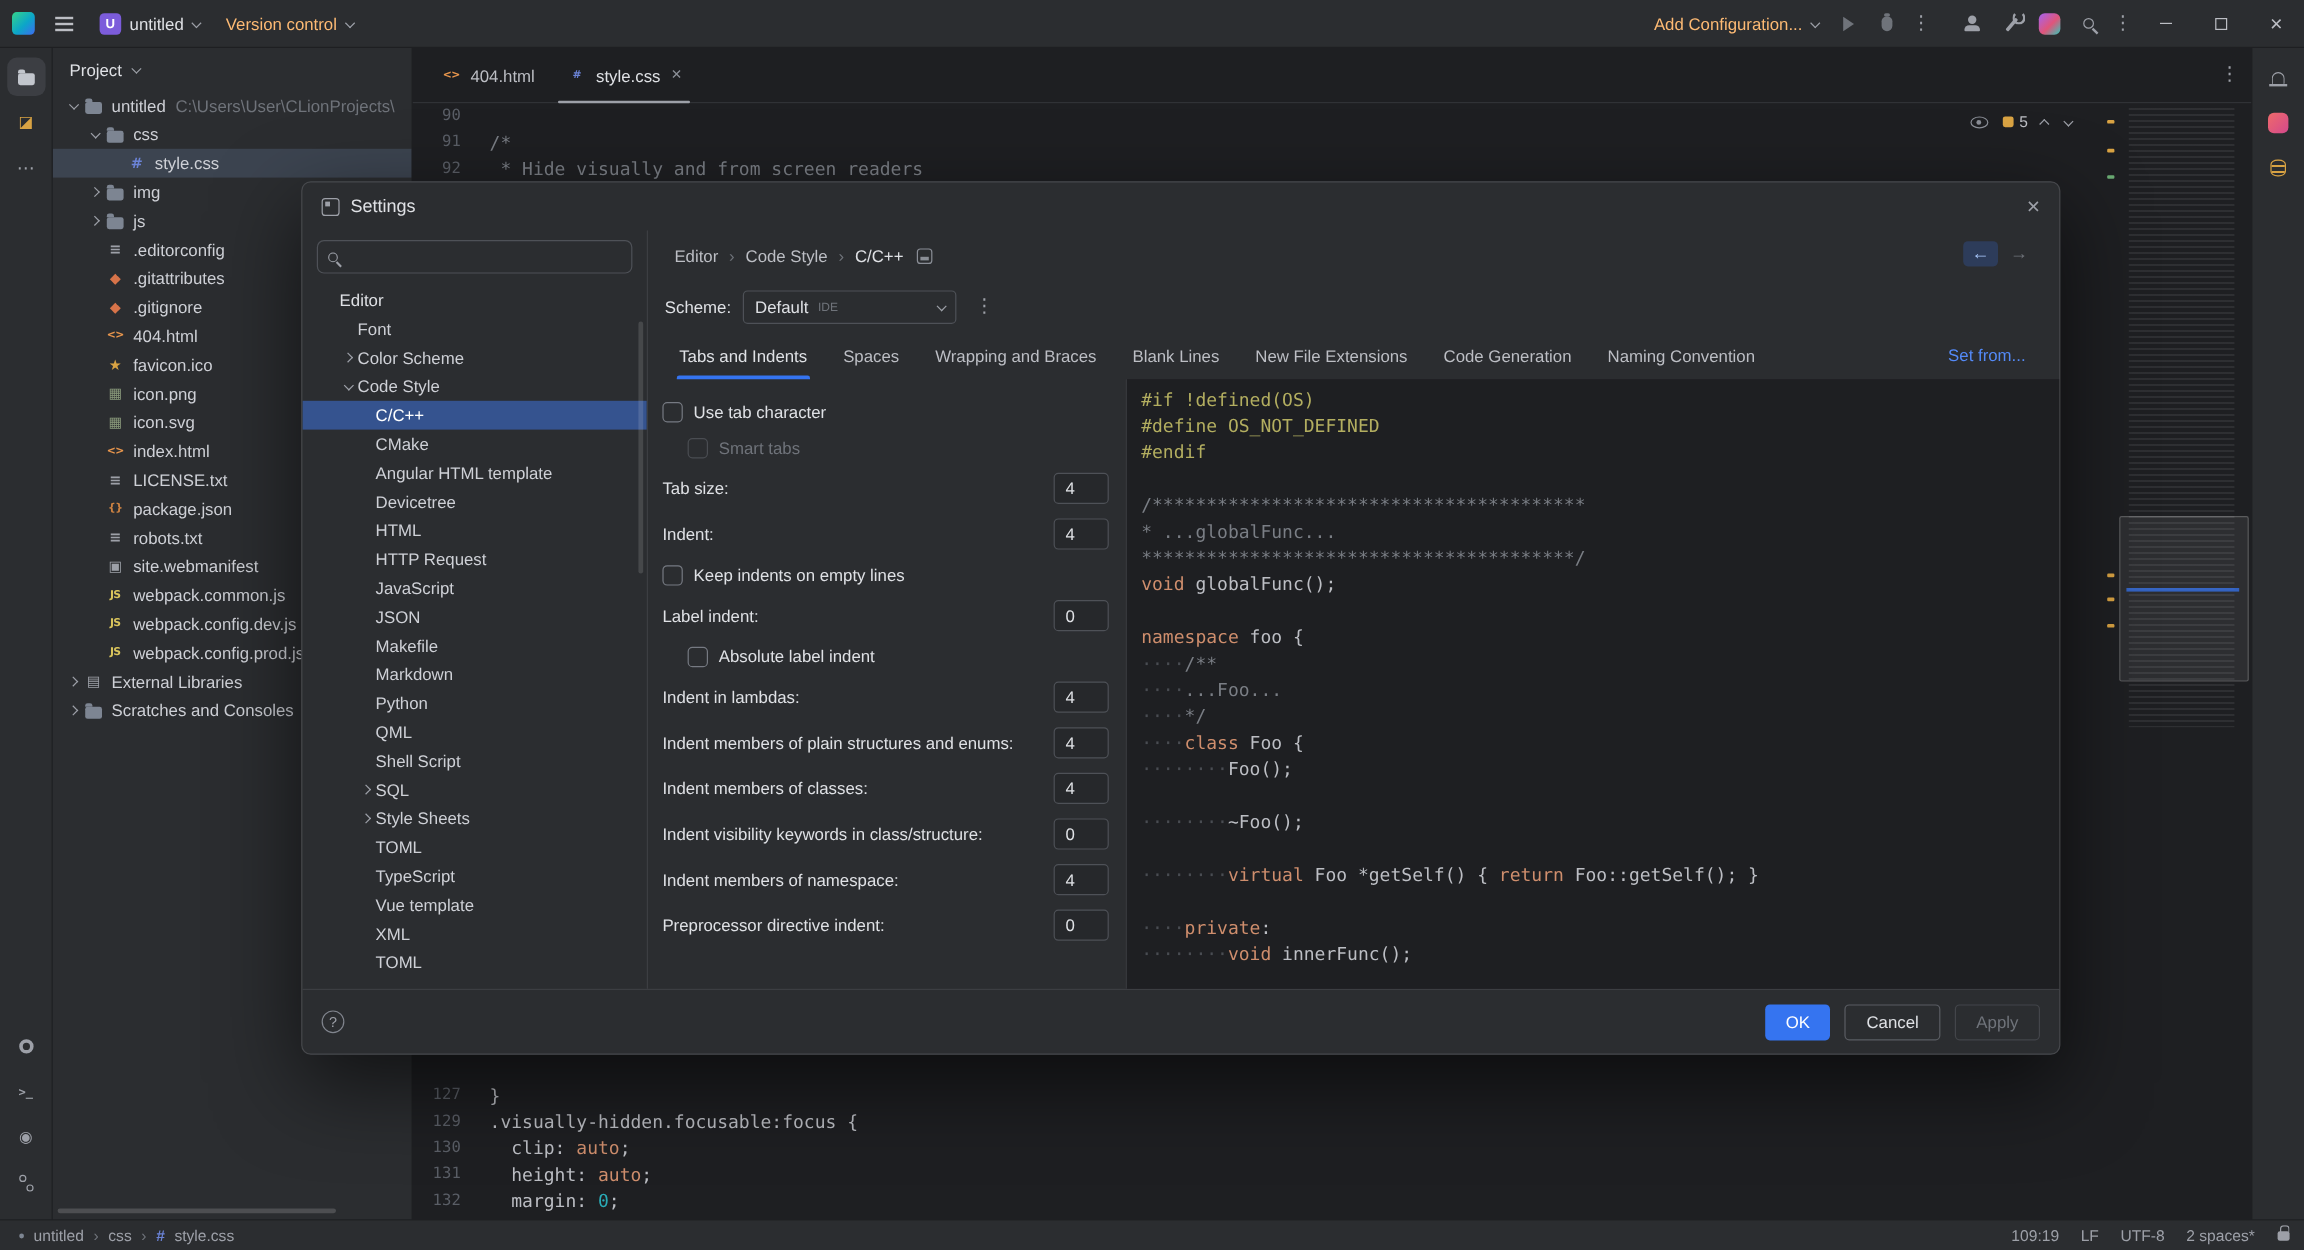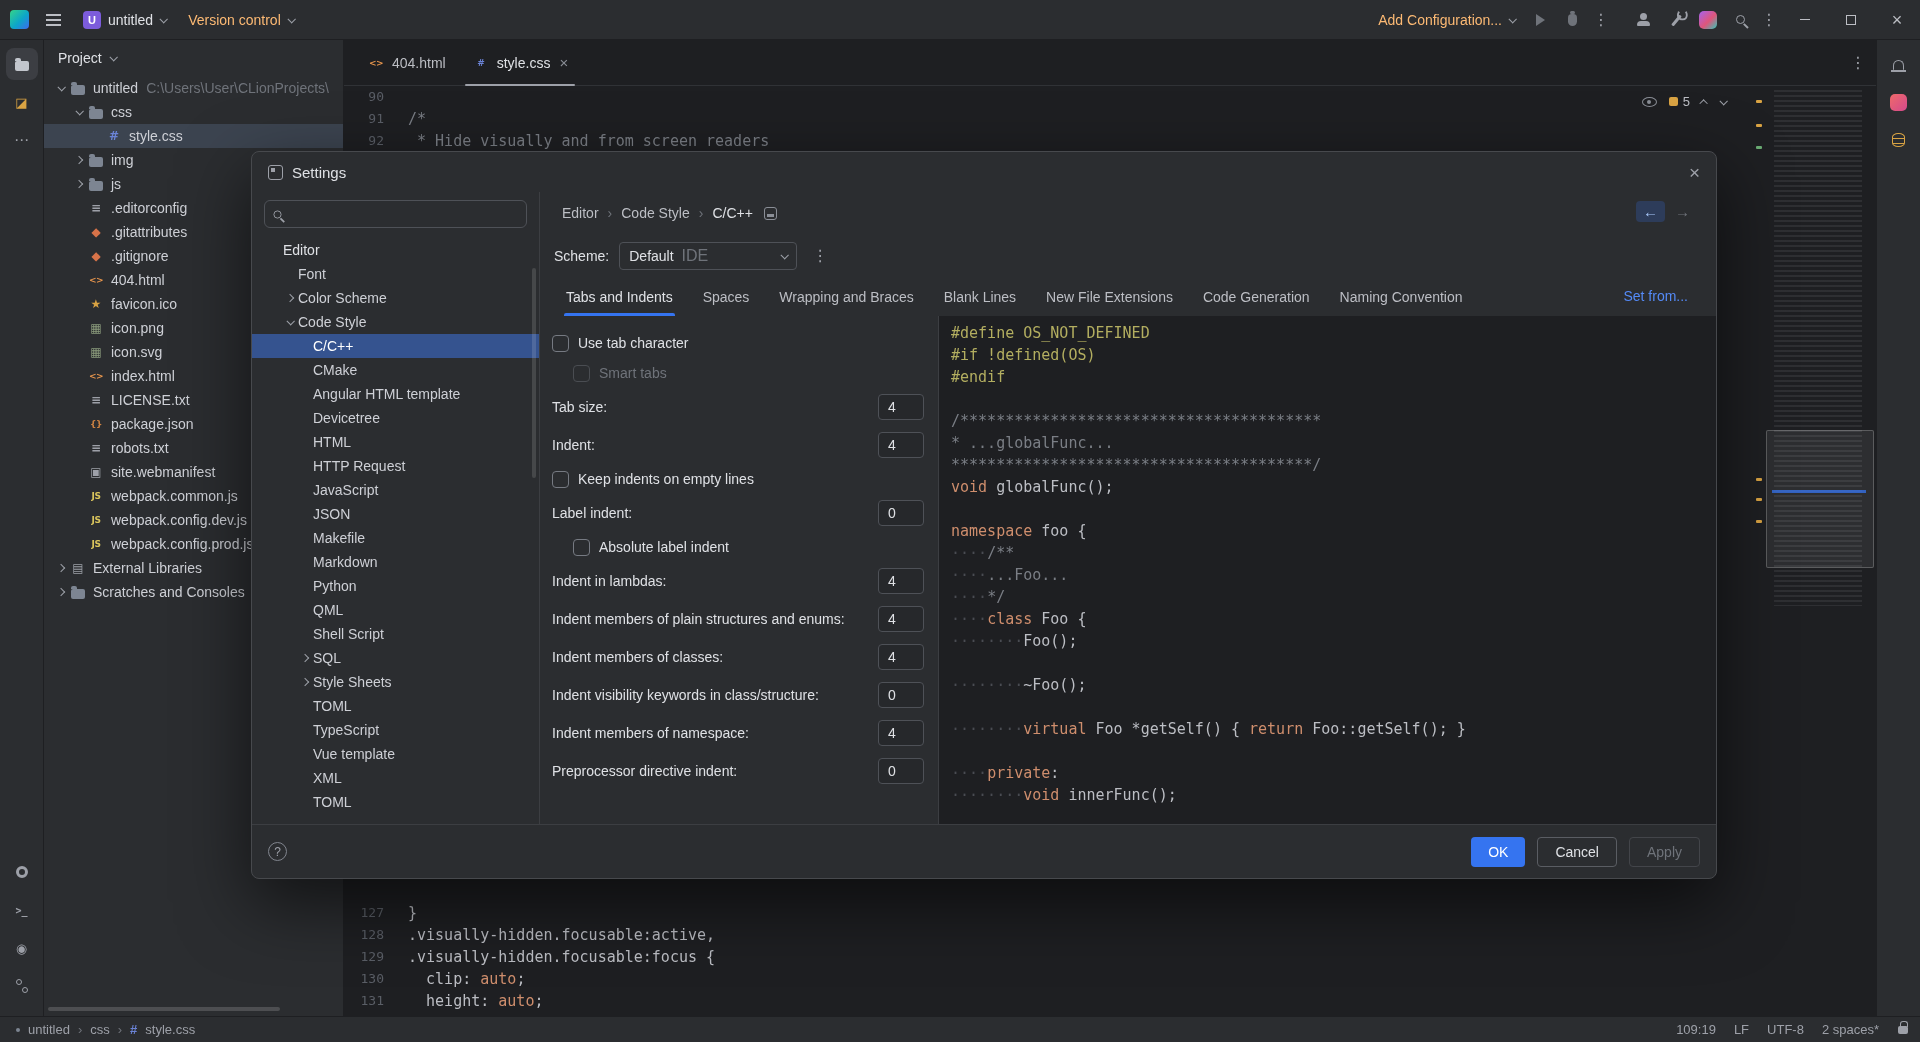--- a/index.html
+++ b/index.html
@@ -136,21 +136,21 @@
   .crumbs{height:42px;display:flex;align-items:center;gap:9px;padding:0 22px;font-size:14px;flex:none;}
   .crumb{color:#bcbec4;}
   .crumb.last{color:#dfe1e5;}
   .crumb-ico{width:13px;height:13px;border:1.5px solid #8a8e96;border-radius:3px;position:relative;margin-left:2px;}
   .crumb-ico::after{content:"";position:absolute;left:2px;right:2px;bottom:2px;height:3px;background:#8a8e96;}
   .nav-arrows{position:absolute;top:9px;right:22px;display:flex;gap:6px;align-items:center;}
   .nav-back{color:#a8c7fa;background:rgba(53,116,240,.22);border-radius:4px;padding:2px 7px;font-size:15px;}
   .nav-fwd{color:#6f737a;padding:2px 4px;font-size:15px;}
   .scheme-row{height:44px;display:flex;align-items:center;gap:10px;padding:0 14px;font-size:14px;flex:none;}
   .select{width:178px;height:28px;border:1px solid #4e5157;border-radius:4px;background:#2b2d30;display:flex;align-items:center;gap:8px;padding:0 9px;}
-  .select .tag{color:#6f737a;font-size:16px;}
+  .select .tag{color:#6f737a;font-size:10px;}
   .select .chev{margin-left:auto;}
   .set-from{position:absolute;right:28px;top:96px;color:#548af7;font-size:14px;}
   .dlg-tabs{height:38px;display:flex;gap:10px;align-items:flex-end;padding:0 16px;flex:none;}
   .dtab{padding:0 10px 11px;font-size:14px;color:#bcbec4;position:relative;}
   .dtab.active{color:#dfe1e5;}
   .dtab.active::after{content:"";position:absolute;left:8px;right:8px;bottom:0;height:3px;background:#3574f0;border-radius:2px 2px 0 0;}
   .dlg-main{flex:1;display:flex;min-height:0;}
   .form-col{width:398px;flex:none;padding:12px 0 0 12px;font-size:14px;}
   .frow{display:flex;align-items:center;}
   .frow.check{height:30px;gap:9px;}
@@ -410,21 +410,20 @@
       <span class="kebab tabbar-kebab">⋮</span>
     </div>
     <div class="editor-body">
       <div id="code-top" class="code-top">
           <div class="cline"><span class="lnum">90</span><span class="ltext"></span></div>
           <div class="cline"><span class="lnum">91</span><span class="ltext"><span class="tok-cmt">/*</span></span></div>
           <div class="cline"><span class="lnum">92</span><span class="ltext"><span class="tok-cmt"> * Hide visually and from screen readers</span></span></div>
         </div>
       <div id="code-bottom" class="code-bottom">
           <div class="cline"><span class="lnum">127</span><span class="ltext"><span class="tok-plain">}</span></span></div>
-          <div class="cline"><span class="lnum">128</span><span class="ltext"><span class="tok-plain">.visually-hidden.focusable:active,</span></span></div>
           <div class="cline"><span class="lnum">129</span><span class="ltext"><span class="tok-plain">.visually-hidden.focusable:focus {</span></span></div>
           <div class="cline"><span class="lnum">130</span><span class="ltext"><span class="tok-plain">  clip: </span><span class="tok-val">auto</span><span class="tok-plain">;</span></span></div>
           <div class="cline"><span class="lnum">131</span><span class="ltext"><span class="tok-plain">  height: </span><span class="tok-val">auto</span><span class="tok-plain">;</span></span></div>
           <div class="cline"><span class="lnum">132</span><span class="ltext"><span class="tok-plain">  margin: </span><span class="tok-numlit">0</span><span class="tok-plain">;</span></span></div>
         </div>
       <div class="inspections">
         <span class="eye"></span>
         <span class="warn-badge">
           <span class="warn-dot"></span>
           <span>5</span>
@@ -679,22 +678,22 @@
               <span>Indent members of namespace:</span>
               <input class="n-input" value="4" style="">
             </div>
             <div class="frow num">
               <span>Preprocessor directive indent:</span>
               <input class="n-input" value="0" style="">
             </div>
           </div>
         <div class="preview">
           <div id="preview-code">
+              <div class="cline"><span class="ltext"><span class="tok-pp">#if !defined(OS)</span></span></div>
               <div class="cline"><span class="ltext"><span class="tok-pp">#define OS_NOT_DEFINED</span></span></div>
-              <div class="cline"><span class="ltext"><span class="tok-pp">#if !defined(OS)</span></span></div>
               <div class="cline"><span class="ltext"><span class="tok-pp">#endif</span></span></div>
               <div class="cline"><span class="ltext"></span></div>
               <div class="cline"><span class="ltext"><span class="tok-cmt">/****************************************</span></span></div>
               <div class="cline"><span class="ltext"><span class="tok-cmt">* ...globalFunc...</span></span></div>
               <div class="cline"><span class="ltext"><span class="tok-cmt">****************************************/</span></span></div>
               <div class="cline"><span class="ltext"><span class="tok-kw">void</span><span class="tok-plain"> globalFunc();</span></span></div>
               <div class="cline"><span class="ltext"></span></div>
               <div class="cline"><span class="ltext"><span class="tok-kw">namespace</span><span class="tok-plain"> foo {</span></span></div>
               <div class="cline"><span class="ltext"><span class="tok-ws">····</span><span class="tok-cmt">/**</span></span></div>
               <div class="cline"><span class="ltext"><span class="tok-ws">····</span><span class="tok-cmt">...Foo...</span></span></div>

